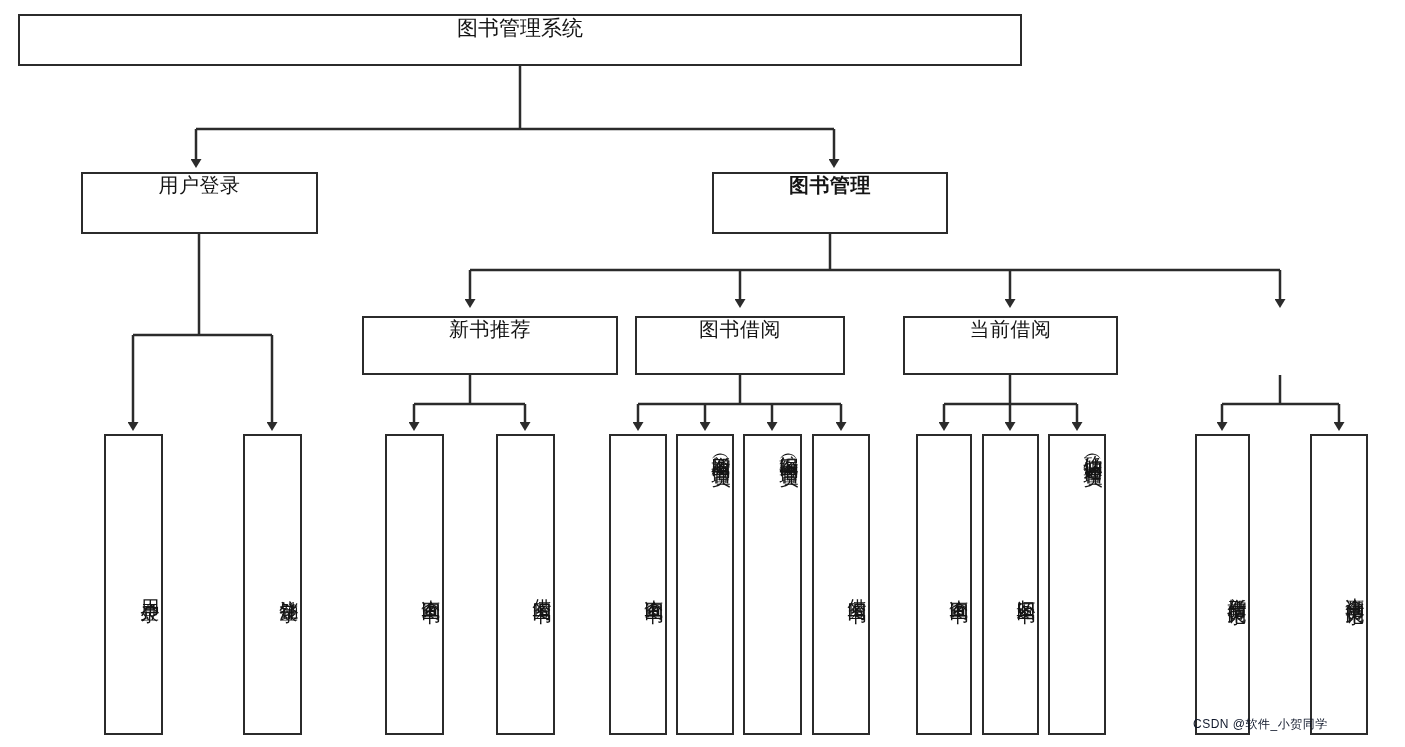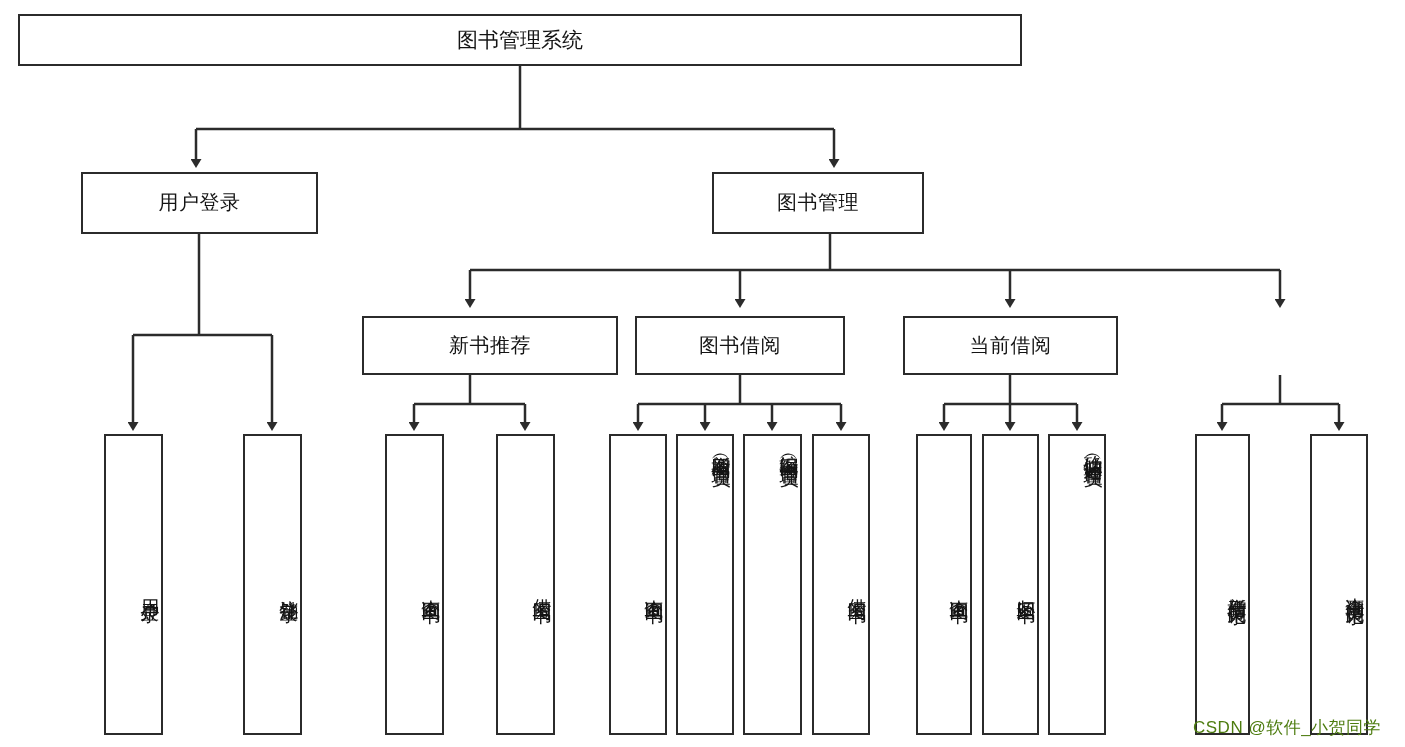--- a/index.html
+++ b/index.html
@@ -24,21 +24,21 @@
     width: 1405px;
     height: 747px;
     pointer-events: none;
   }
   .node {
     position: absolute;
     box-sizing: border-box;
     border: 2px solid #2b2b2b;
     background: #ffffff;
     display: flex;
-    align-items: center;
+    align-items: flex-start;
     justify-content: center;
     color: #141414;
     line-height: 1.18;
     text-align: center;
   }
   .node.h {
     font-size: 20px;
     letter-spacing: 0.5px;
   }
   .node.root {
@@ -52,22 +52,22 @@
     justify-content: center;
     padding-top: 6px;
     letter-spacing: 2px;
   }
   .node.v.toptext {
     justify-content: flex-start;
     padding-top: 4px;
   }
   .watermark {
     position: absolute;
-    font-size: 17px;
-    color: #4d7c0f;
+    font-size: 12px;
+    color: #0f172a;
     white-space: nowrap;
     letter-spacing: 0.5px;
   }
 </style>
 </head>
 <body>
 
 <div id="canvas">
 
   <svg id="wires" viewBox="0 0 1405 747">
@@ -120,21 +120,21 @@
     </g>
   </svg>
 
   <div class="node root" style="left:18px; top:14px; width:1004px; height:52px;">
     <span>图书管理系统</span>
   </div>
 
   <div class="node h" style="left:81px; top:172px; width:237px; height:62px;">
     <span>用户登录</span>
   </div>
-  <div class="node h" style="left:712px; top:172px; width:212px; height:62px;">
+  <div class="node h" style="left:712px; top:172px; width:236px; height:62px;font-weight:bold;">
     <span>图书管理</span>
   </div>
 
   <div class="node h" style="left:362px; top:316px; width:256px; height:59px;">
     <span>新书推荐</span>
   </div>
   <div class="node h" style="left:635px; top:316px; width:210px; height:59px;">
     <span>图书借阅</span>
   </div>
   <div class="node h" style="left:903px; top:316px; width:215px; height:59px;">

